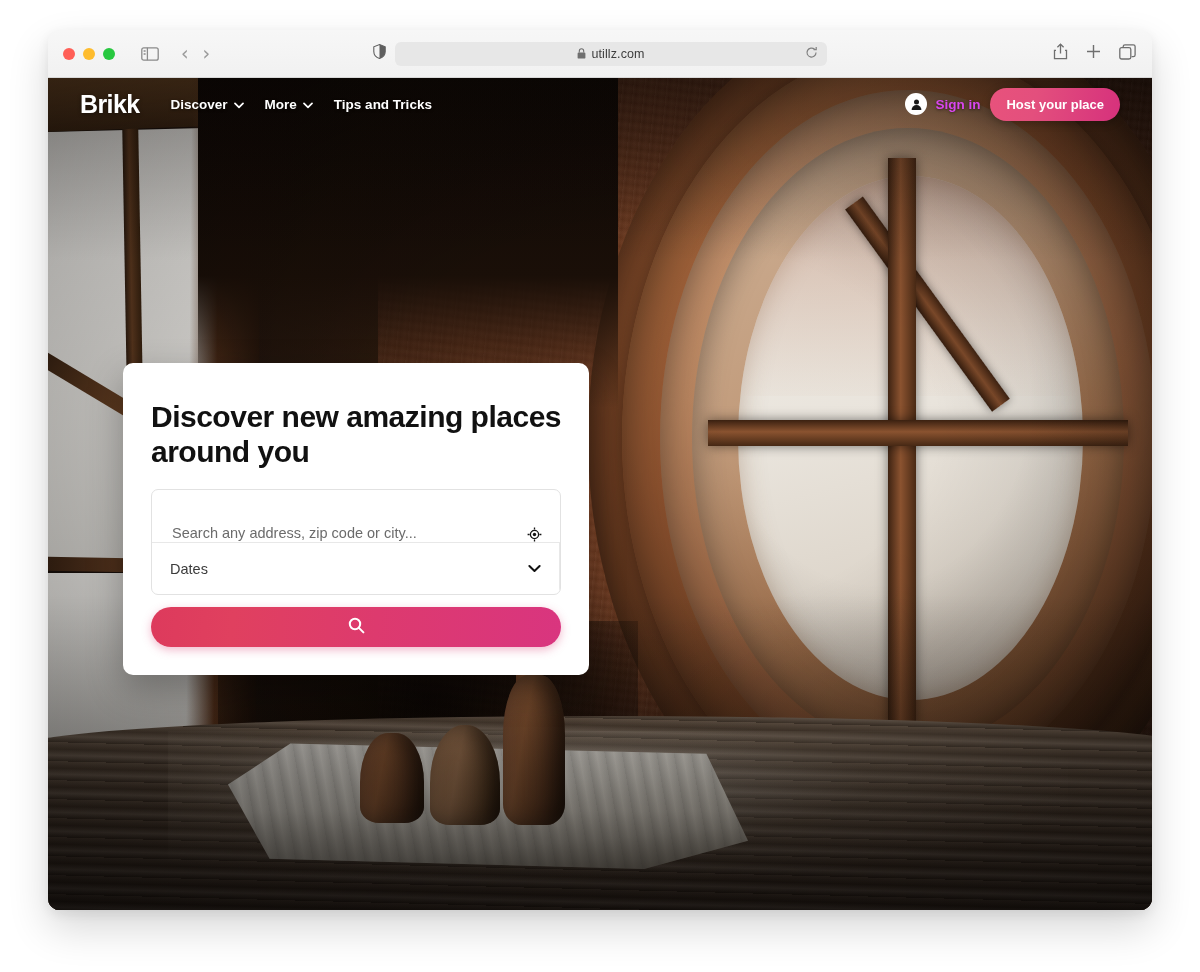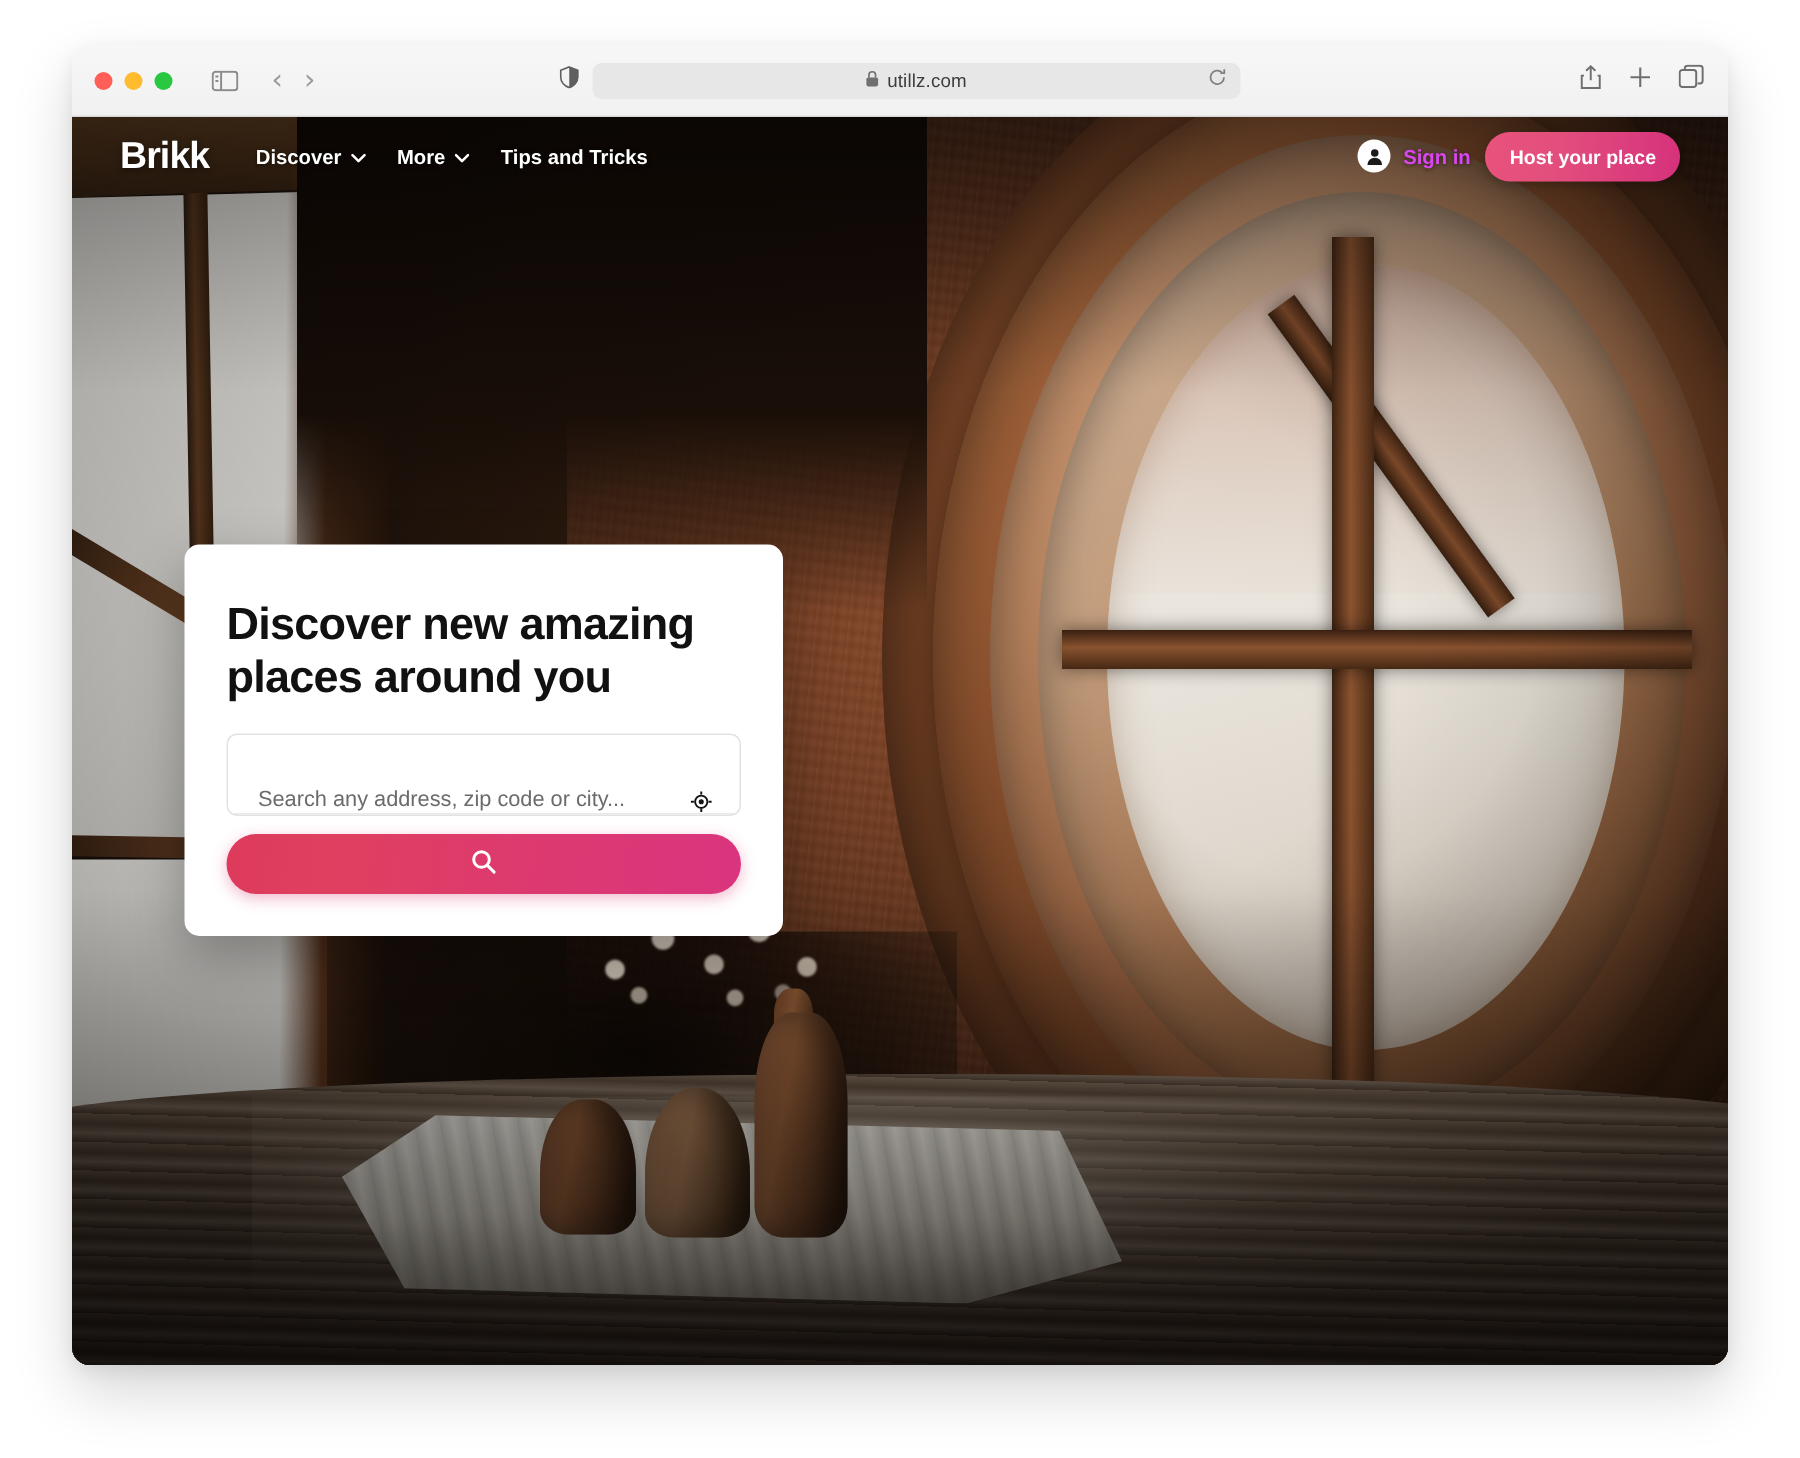--- a/index.html
+++ b/index.html
@@ -440,21 +440,21 @@
     cursor: pointer;
     box-shadow: 0 2px 8px rgba(0,0,0,0.25);
     font-family: "Liberation Sans", sans-serif;
     white-space: nowrap;
   }
 
   
   .hero-card {
     position: absolute;
     left: 75px; top: 285px;
-    width: 399px;
+    width: 466px;
     background: #ffffff;
     border-radius: 10px;
     padding: 36px 28px 28px 28px;
     box-sizing: border-box;
     box-shadow: 0 14px 36px rgba(0,0,0,0.30);
     z-index: 15;
   }
   .hero-title {
     font-size: 30px;
     font-weight: 800;
@@ -698,20 +698,28 @@
               <circle cx="7.5" cy="7.5" r="1.7" fill="#141414" stroke="none"></circle>
               <line x1="7.5" y1="0.6" x2="7.5" y2="2.6"></line>
               <line x1="7.5" y1="12.4" x2="7.5" y2="14.4"></line>
               <line x1="0.6" y1="7.5" x2="2.6" y2="7.5"></line>
               <line x1="12.4" y1="7.5" x2="14.4" y2="7.5"></line>
             </svg>
           </span>
         </div>
 
         <div class="select-row">
+          <div class="select-cell">
+            <span>Dates</span>
+            <span class="caret">
+              <svg width="13" height="9" viewBox="0 0 13 9" fill="none" stroke="#111111" stroke-width="2" stroke-linecap="round" stroke-linejoin="round">
+                <path d="M1.4 2 L6.5 7 L11.6 2"></path>
+              </svg>
+            </span>
+          </div>
         </div>
       </div>
 
       <button class="search-btn">
         <span>
           <svg width="17" height="17" viewBox="0 0 17 17" fill="none" stroke="#ffffff" stroke-width="2" stroke-linecap="round">
             <circle cx="7" cy="7" r="5.2"></circle>
             <line x1="10.9" y1="10.9" x2="15.4" y2="15.4"></line>
           </svg>
         </span>

